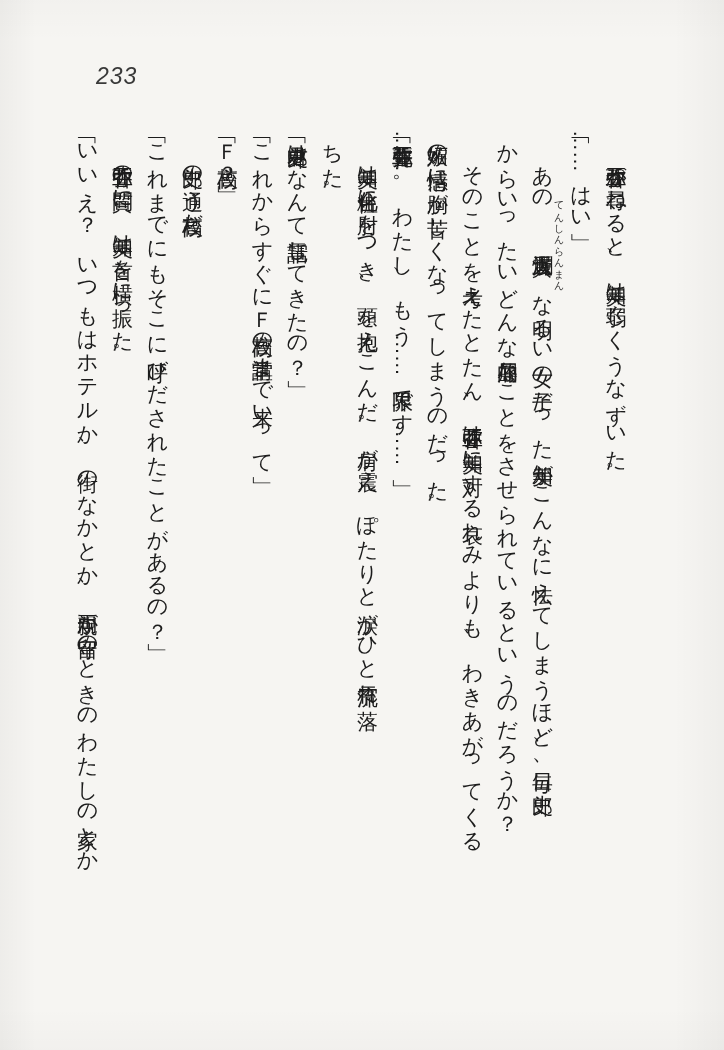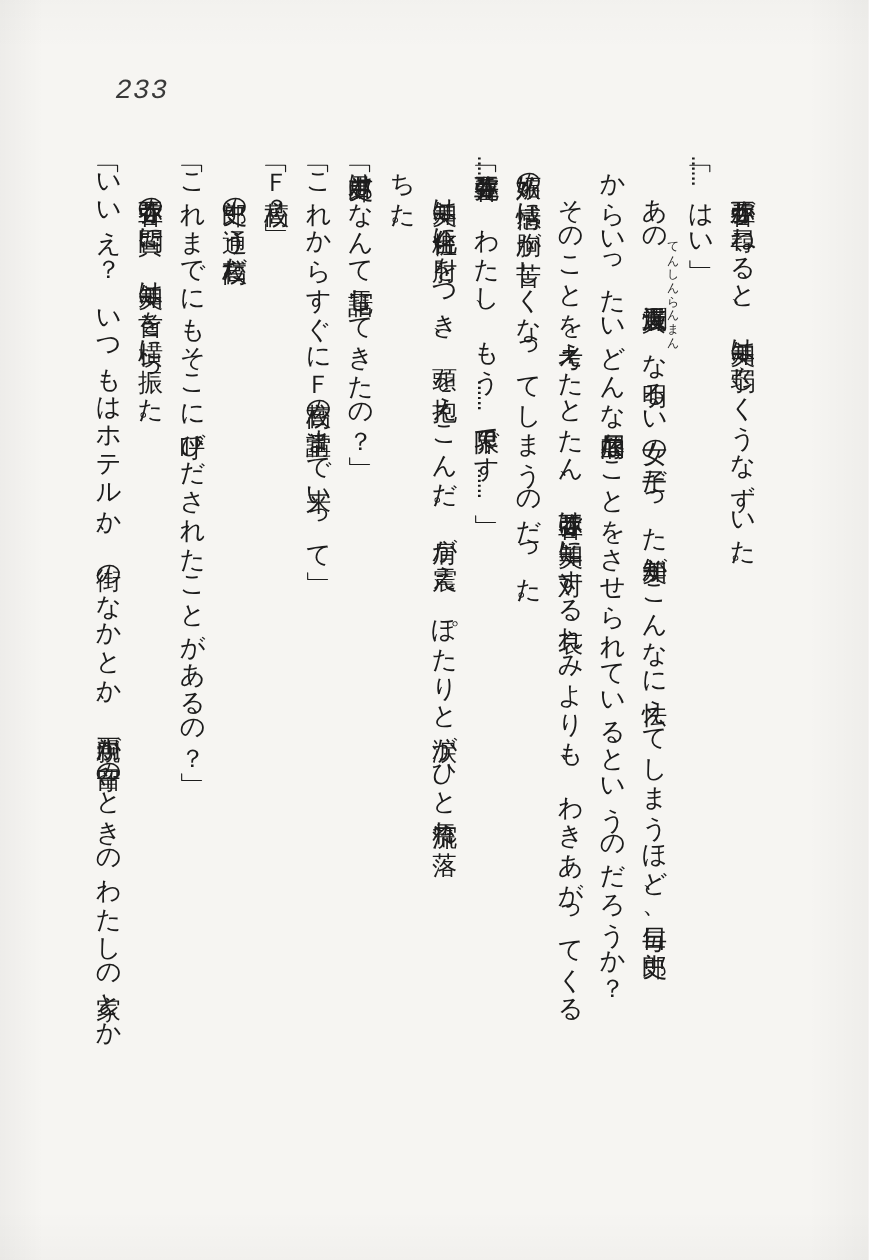--- a/index.html
+++ b/index.html
@@ -12,21 +12,21 @@
   .page {
     position: relative;
     width: 724px;
     height: 1050px;
     background:
       linear-gradient(90deg, rgba(0,0,0,0.035) 0%, rgba(0,0,0,0.0) 5%,
                       rgba(0,0,0,0.0) 93%, rgba(0,0,0,0.03) 100%),
       linear-gradient(180deg, rgba(0,0,0,0.015) 0%, rgba(0,0,0,0.0) 4%,
                       rgba(0,0,0,0.0) 96%, rgba(0,0,0,0.02) 100%),
       #f6f5f2;
-    font-family: Liberation Mono, monospace;
+    font-family: Liberation Sans, sans-serif;
   }
   .page-number {
     position: absolute;
     top: 63px;
     left: 96px;
     font-size: 23px;
     font-style: italic;
     letter-spacing: 1px;
     color: #3a3a3a;
   }

